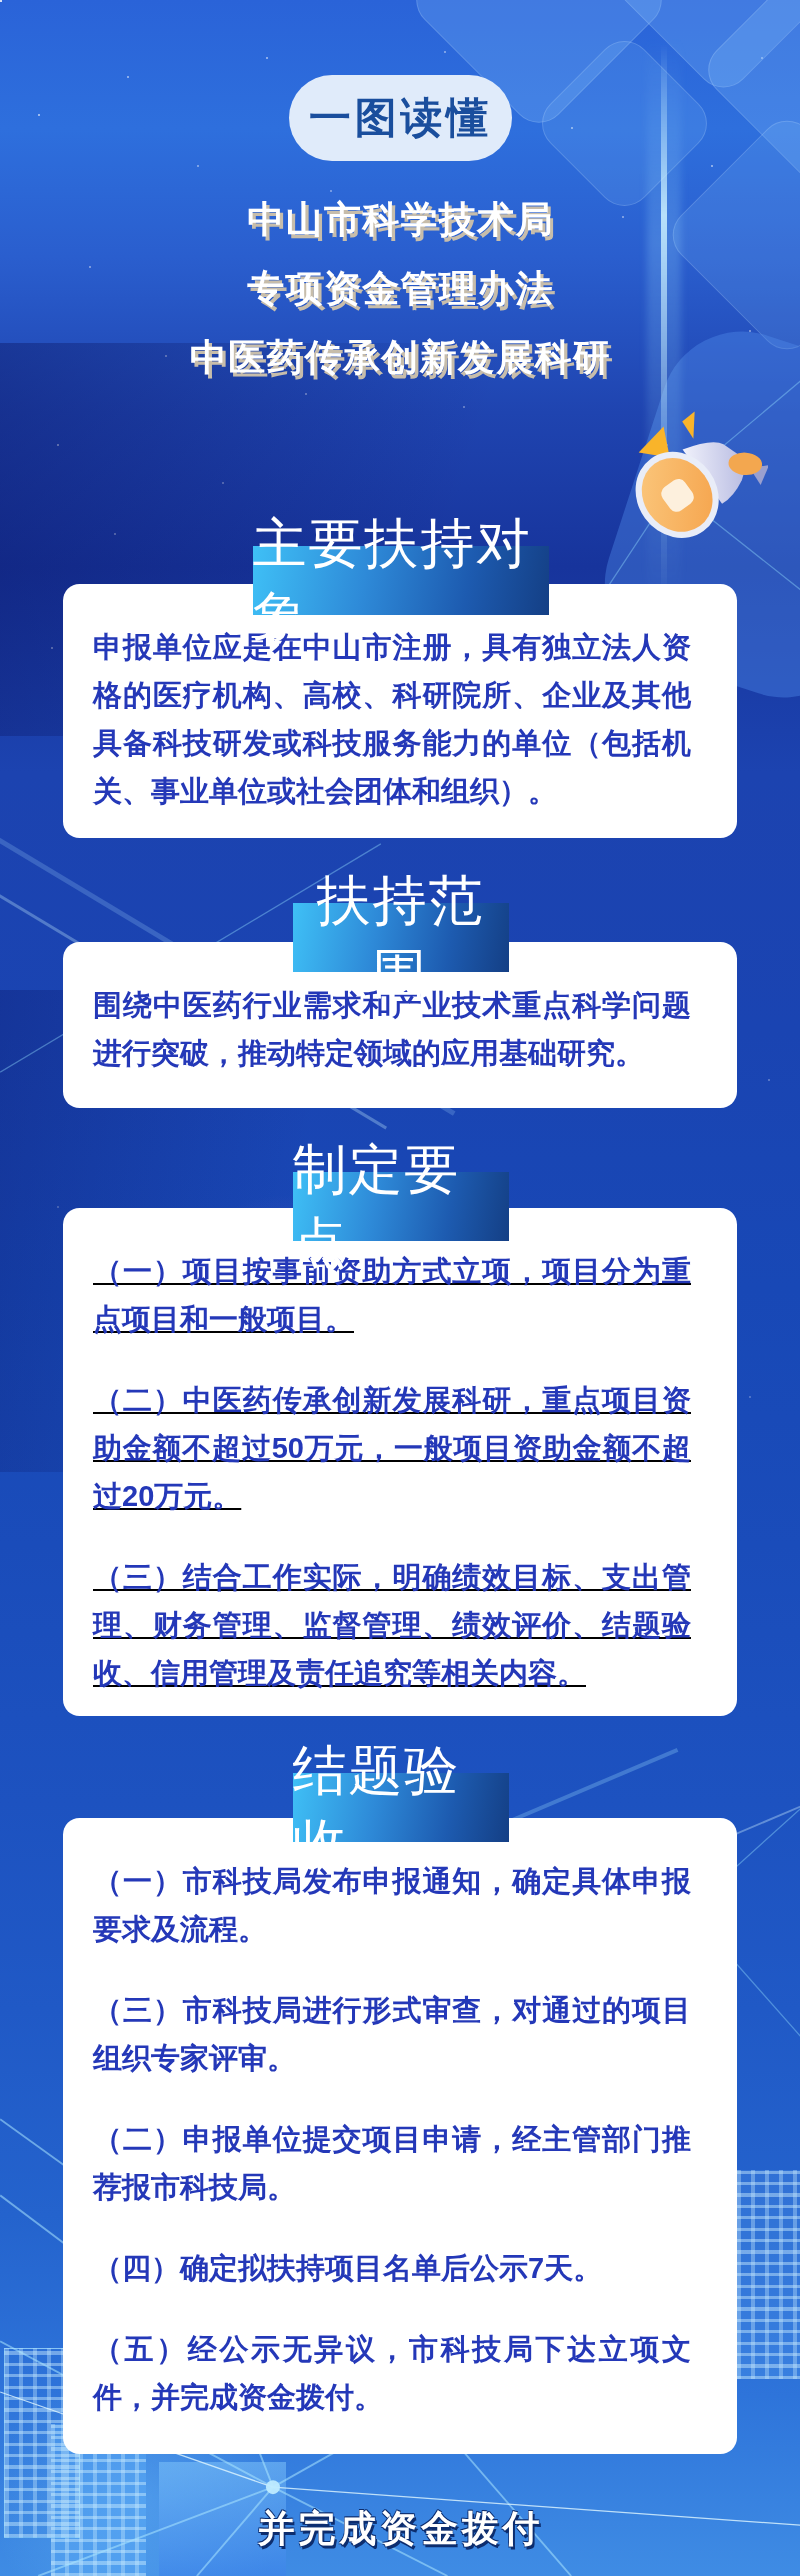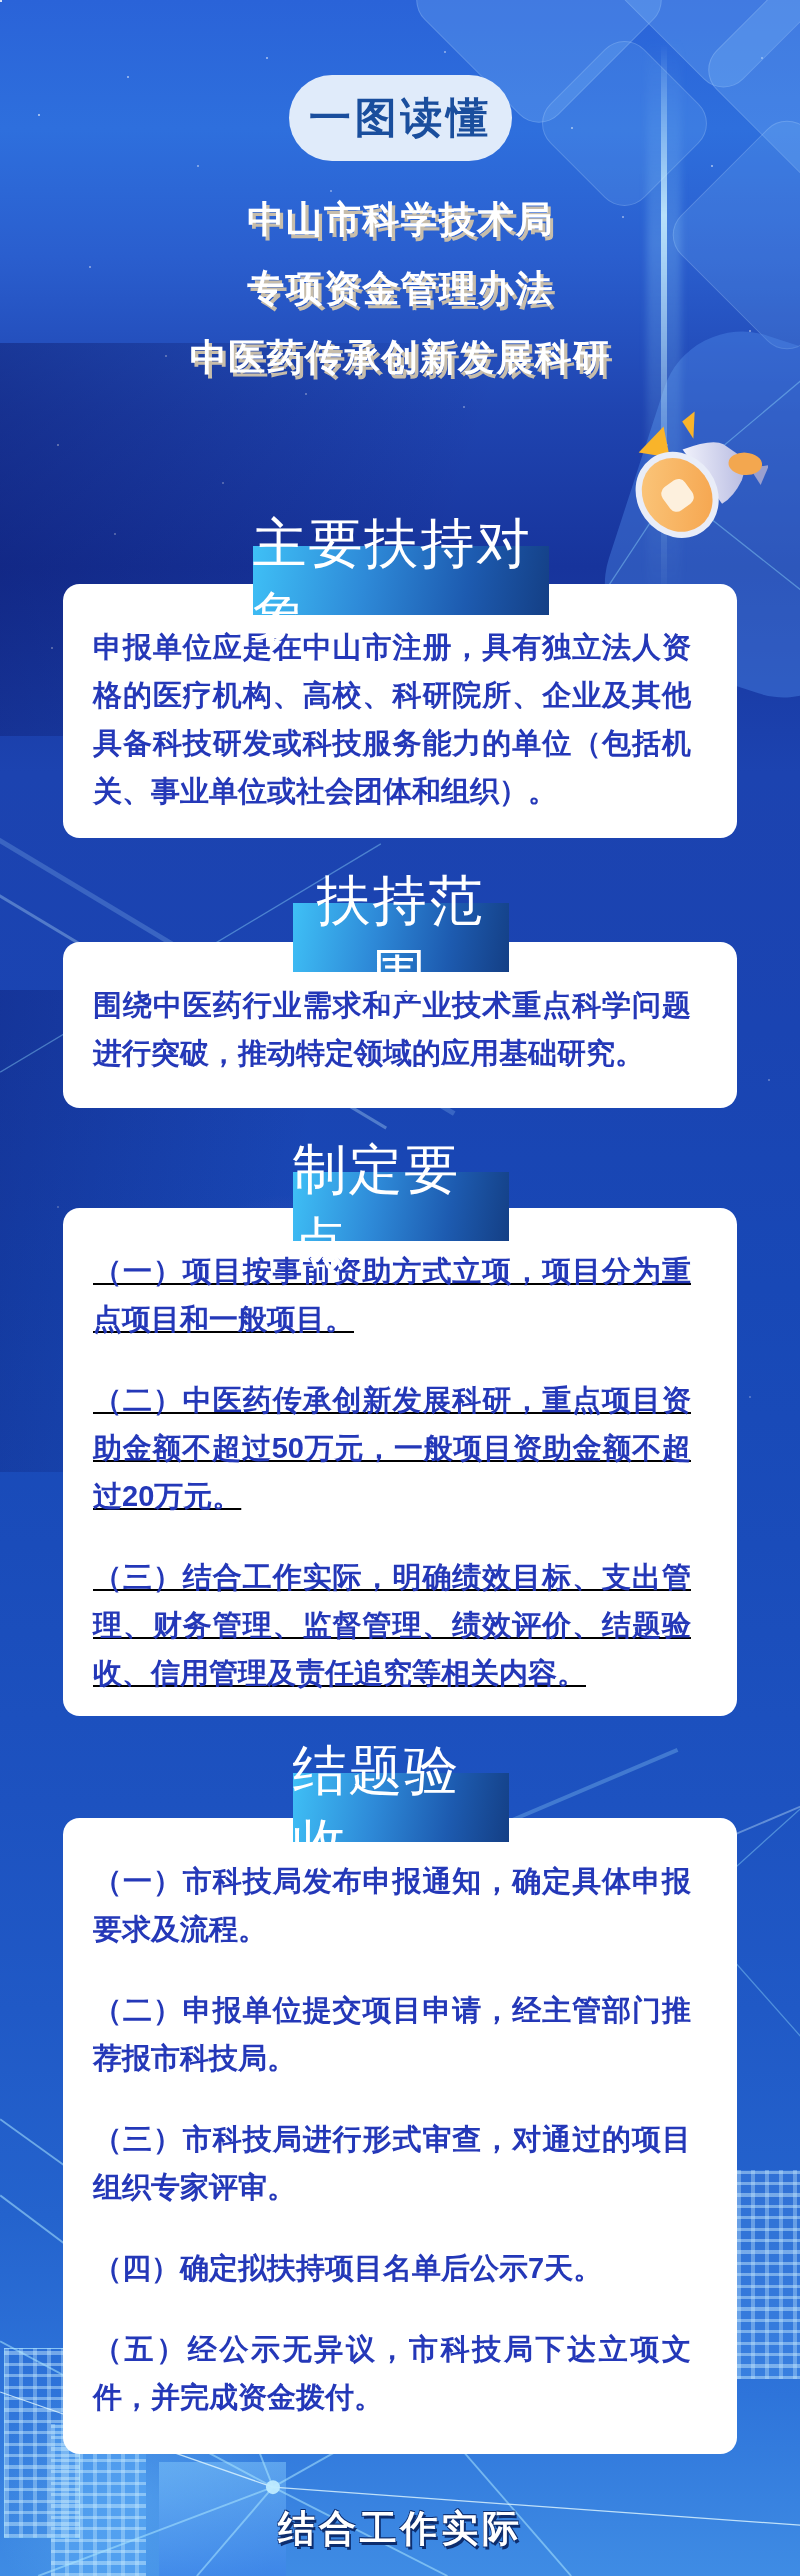--- a/index.html
+++ b/index.html
@@ -215,22 +215,22 @@
     <p>（一）项目按事前资助方式立项，项目分为重点项目和一般项目。</p>
     <p>（二）中医药传承创新发展科研，重点项目资助金额不超过50万元，一般项目资助金额不超过20万元。</p>
     <p>（三）结合工作实际，明确绩效目标、支出管理、财务管理、监督管理、绩效评价、结题验收、信用管理及责任追究等相关内容。</p>
   </div>
 
   <div class="badge b4">
     <span>结题验收</span>
   </div>
   <div class="card c4">
     <p>（一）市科技局发布申报通知，确定具体申报要求及流程。</p>
+    <p>（三）市科技局进行形式审查，对通过的项目组织专家评审。</p>
     <p>（二）申报单位提交项目申请，经主管部门推荐报市科技局。</p>
-    <p>（三）市科技局进行形式审查，对通过的项目组织专家评审。</p>
     <p>（四）确定拟扶持项目名单后公示7天。</p>
     <p>（五）经公示无异议，市科技局下达立项文件，并完成资金拨付。</p>
   </div>
 
-  <div class="footer">结合工作实际</div>
+  <div class="footer">并完成资金拨付</div>
 
 </div>
 
 
 </body></html>

